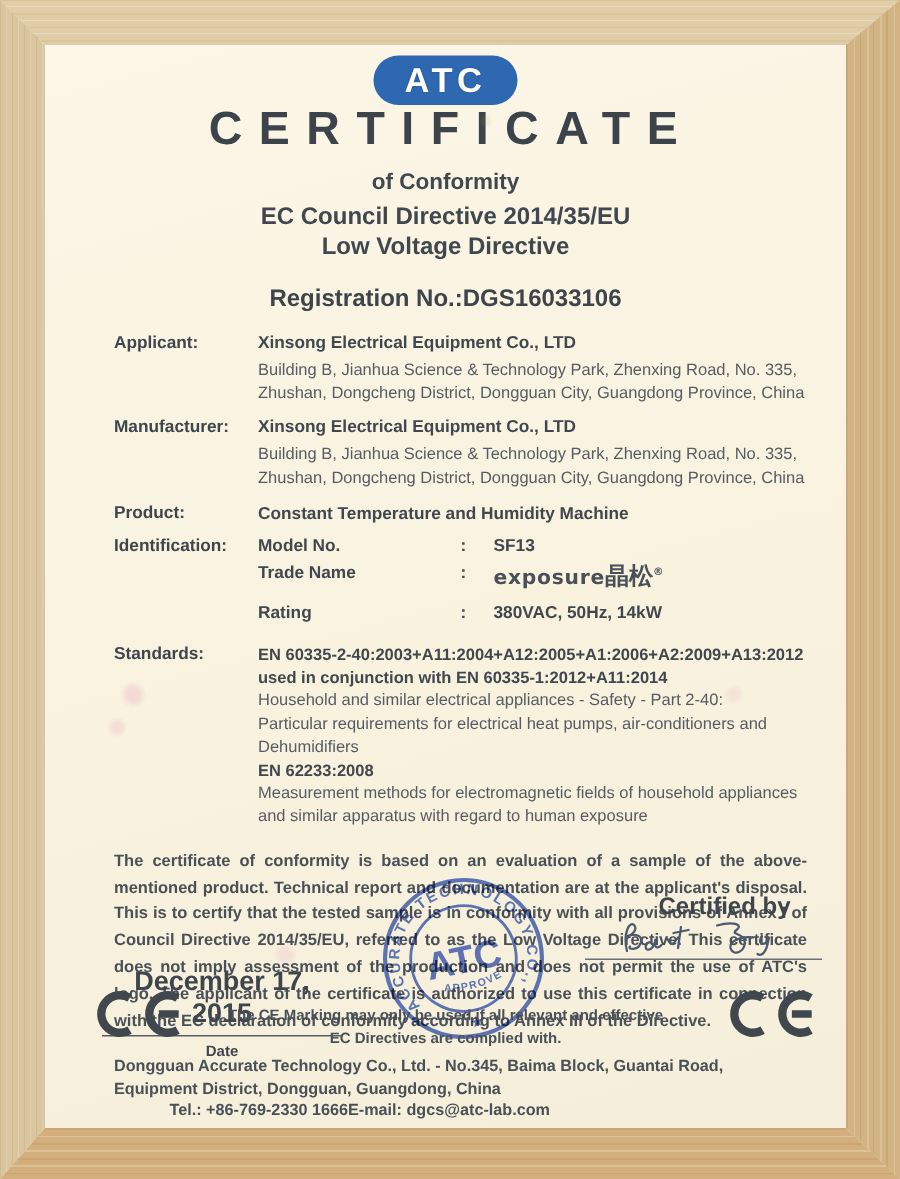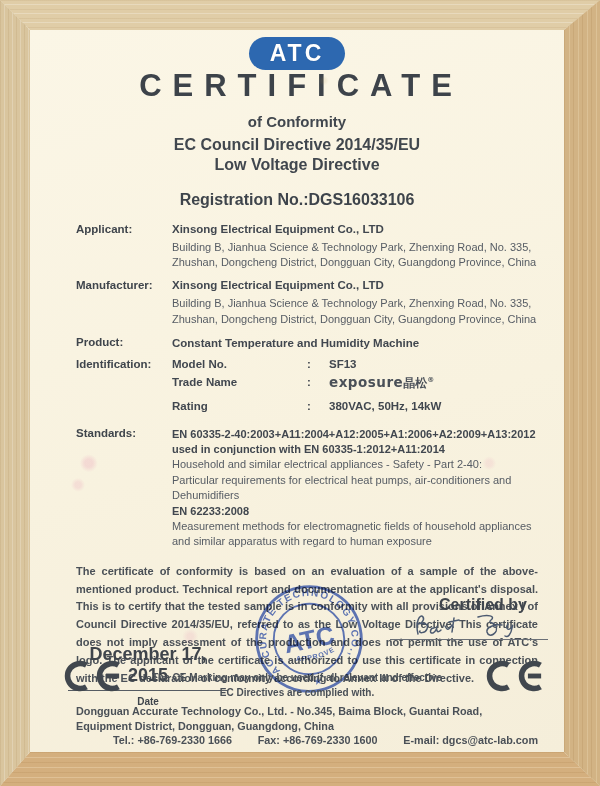--- a/index.html
+++ b/index.html
@@ -64,21 +64,21 @@
   .row .lbl { width:96px; flex:none; font-weight:bold; color:#3f454c; font-size:11.5px; }
   .row .val { flex:1; }
   .name-line { font-weight:bold; font-size:11.5px; color:#41474f; margin-bottom:5px; }
   .addr { line-height:1.38; color:#565c64; }
   .prod-line { font-weight:bold; font-size:11.5px; color:#41474f; padding-top:1px; }
 
   .id-grid .id-row { display:flex; margin-bottom:6px; font-weight:bold; color:#41474f; font-size:11.5px; }
   .id-grid .id-key { width:135px; flex:none; }
   .id-grid .id-sep { width:22px; flex:none; }
   .brand { font-family:"DejaVu Sans", sans-serif; font-weight:bold; font-size:13.5px; letter-spacing:.5px; color:#4a5058; position:relative; top:-2px; }
-  .brand .cjk { font-size:12px; letter-spacing:0; }
+  .brand .cjk { font-size:16px; letter-spacing:0; }
   .brand sup { font-size:7px; }
 
   .std-lines { line-height:1.4; }
   .std-lines .b { font-weight:bold; color:#41474f; }
   .std-lines div { color:#565c64; }
 
   
   .decl {
     margin:13px 26px 0 46px; font-size:11px; font-weight:bold; color:#4a5057;
     text-align:justify; line-height:1.62;
@@ -236,16 +236,15 @@
       <path d="M84 9.5 A18 18 0 1 0 84 40.5"></path>
       <path d="M66 25 H 85" stroke-width="7"></path>
     </g>
   </svg>
 
   <div class="abs ce-notice">The CE Marking may only be used if all relevant and effective EC Directives are complied with.</div>
 
   <div class="abs footer-addr">Dongguan Accurate Technology Co., Ltd. - No.345, Baima Block, Guantai Road, Equipment District, Dongguan, Guangdong, China</div>
   <div class="abs footer-contacts">
     <span>Tel.: +86-769-2330 1666</span>
-    <span class="fx">Fax: +86-769-2330 1600</span>
     <span class="em">E-mail: dgcs@atc-lab.com</span>
   </div>
 </div>
 
 </body></html>

